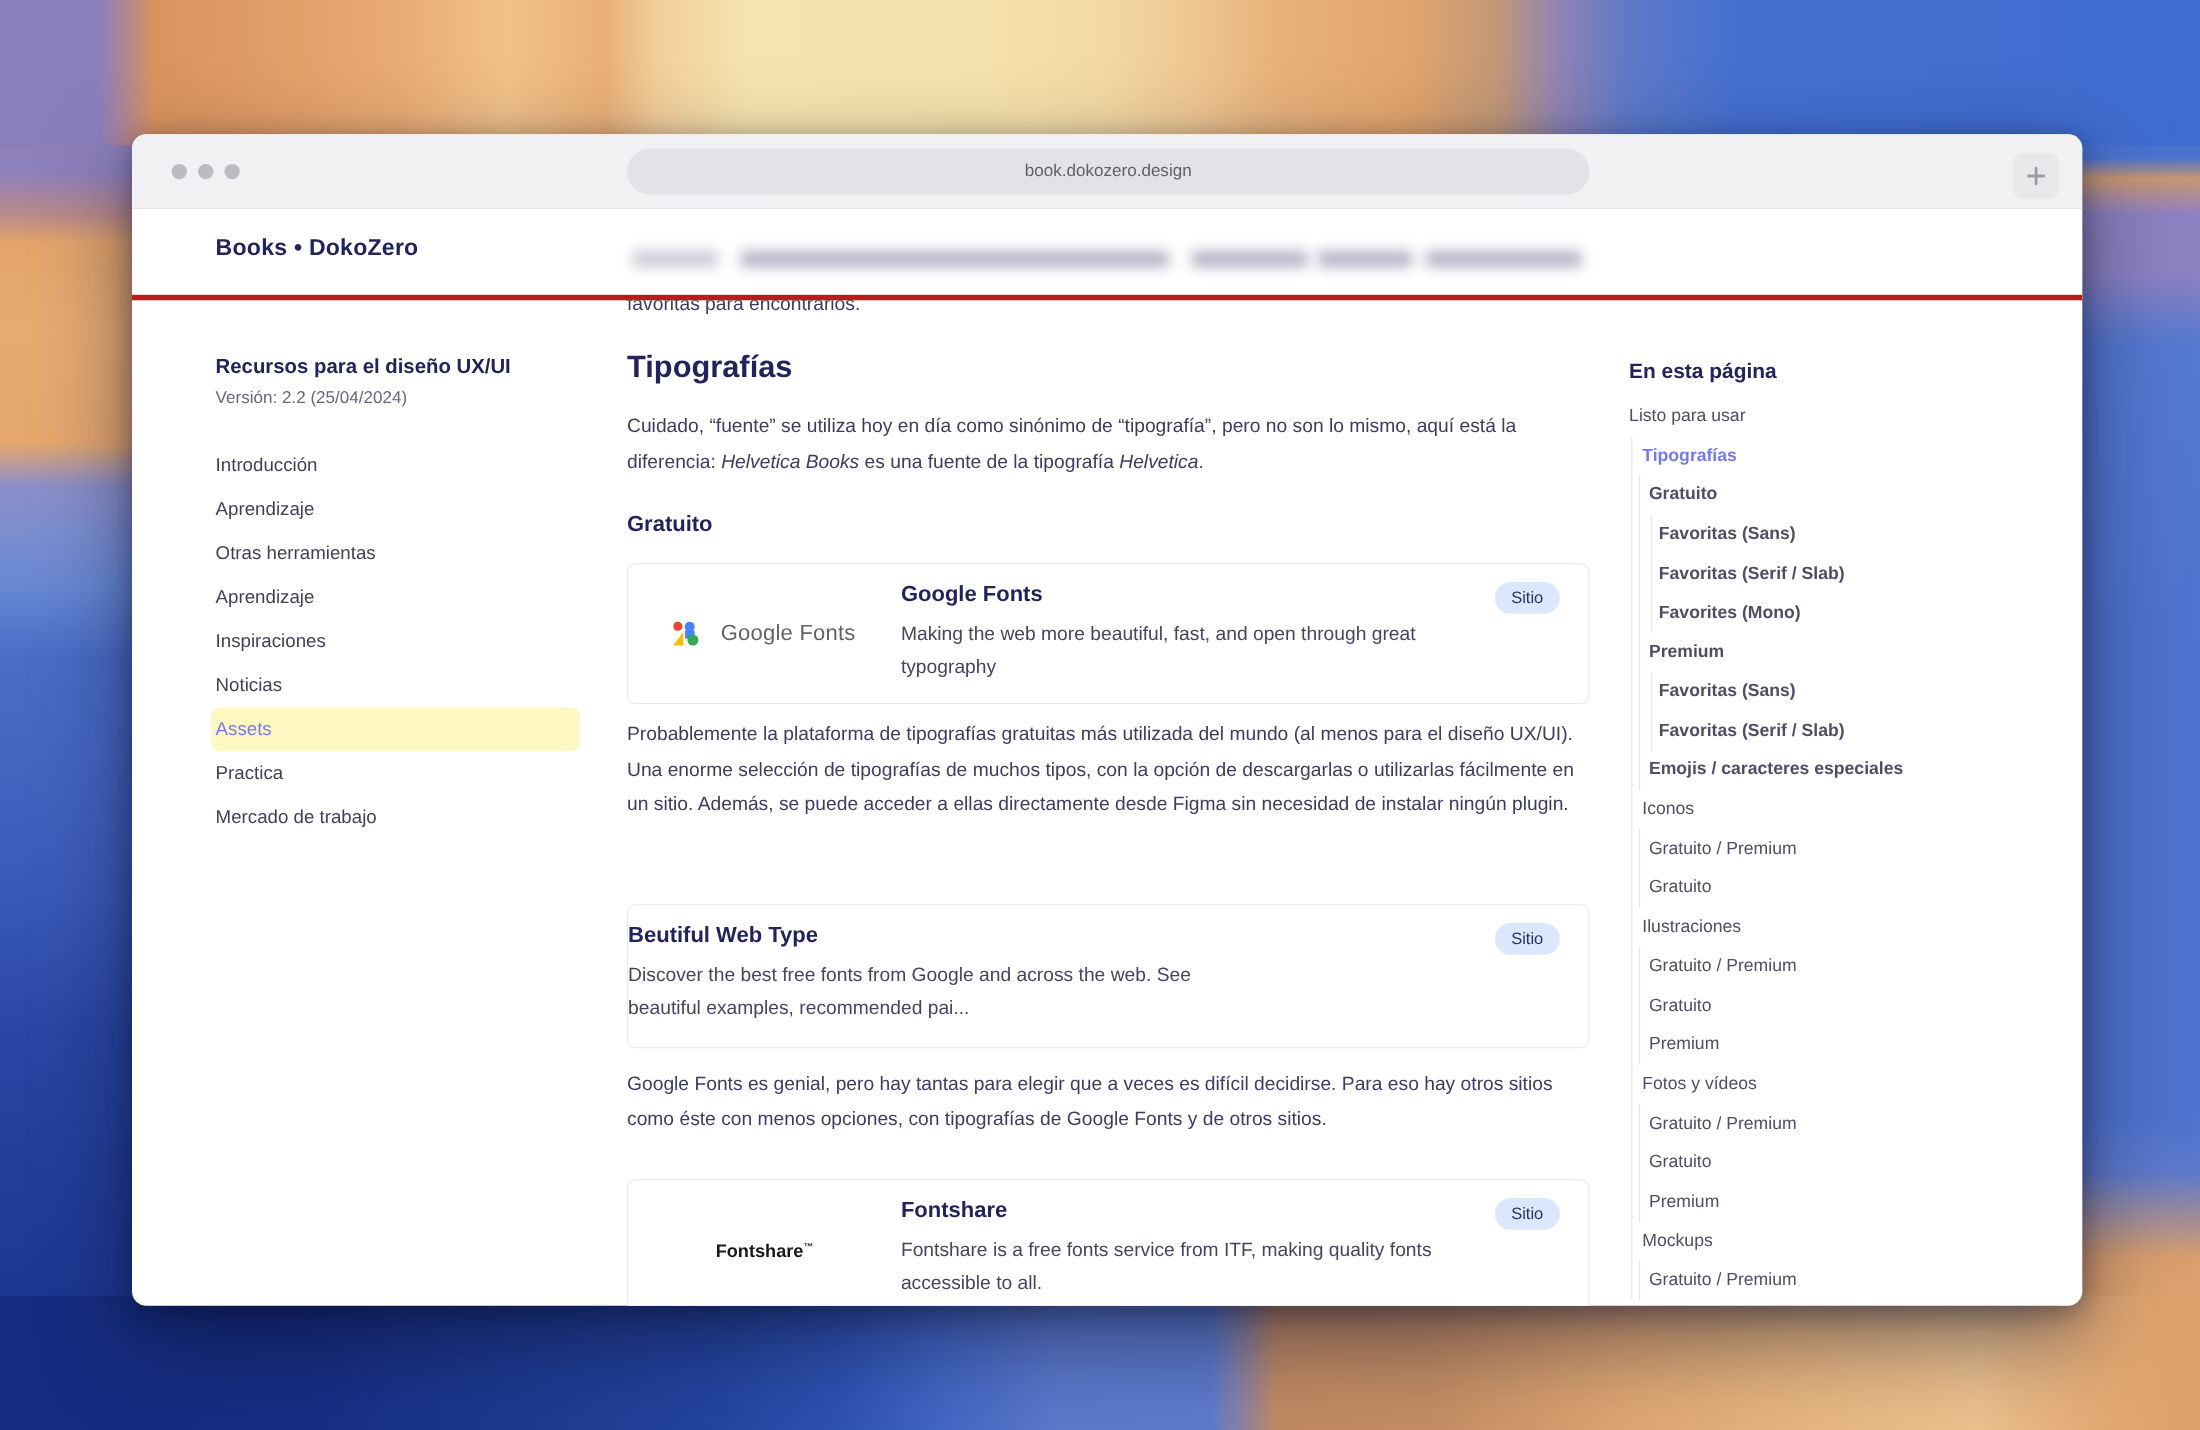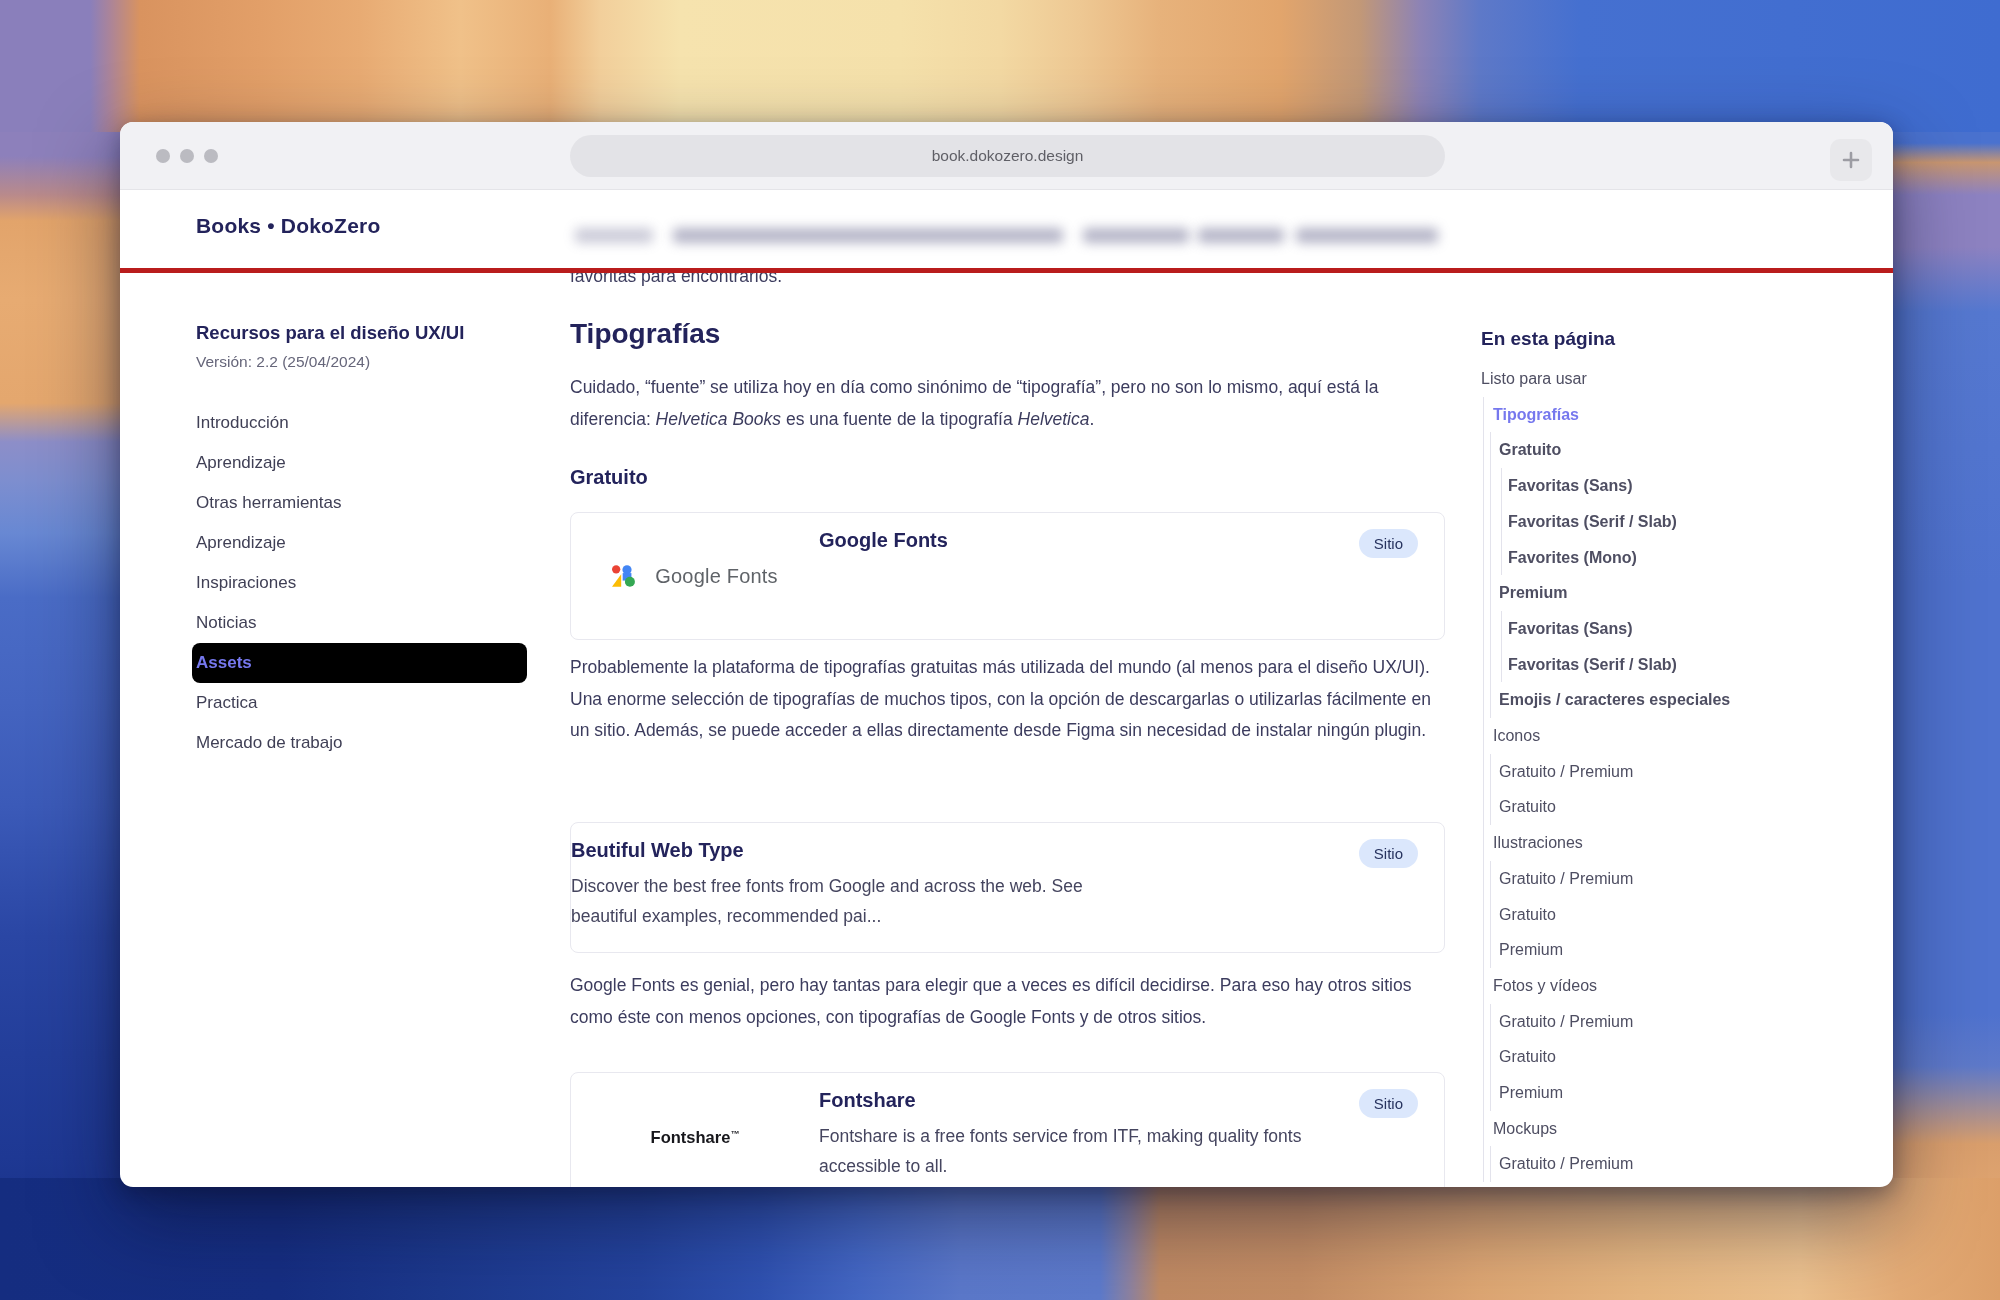--- a/index.html
+++ b/index.html
@@ -38,21 +38,21 @@
   .hdr-right{position:absolute;right:70px;top:0;height:72px;display:flex;align-items:center;gap:26px}
   .hdr-ctl{display:flex;align-items:center;gap:7px;color:#33335e;font-size:16.5px;font-weight:500}
   .avatar{width:42px;height:42px;border-radius:50%;background:#ededf1;display:flex;align-items:center;justify-content:center}
 
   
   .sidenav{position:absolute;left:72px;top:200px;width:335px}
   .sidenav h2{font-size:18.5px;font-weight:bold;color:var(--heading);padding-left:4px;white-space:nowrap}
   .version{margin-top:9px;font-size:15.5px;color:#66667a;padding-left:4px}
   .navlist{margin-top:32px}
   .nav-item{height:40px;line-height:40px;padding:0 12px 0 4px;font-size:17px;color:#3f3f55;border-radius:8px;white-space:nowrap;cursor:pointer}
-  .nav-item.active{background:#000000;color:var(--accent);font-weight:700;padding-left:4px}
+  .nav-item.active{background:#fef9c3;color:var(--accent);font-weight:400;padding-left:4px}
 
   
   .main{position:absolute;left:450px;top:140px;width:875px;height:925px}
   .main .frag{position:absolute;top:4px;left:0;font-size:17.5px;color:var(--body)}
   .main h1{position:absolute;top:56px;left:0;font-size:28px;font-weight:bold;color:var(--heading)}
   .main .p{position:absolute;left:0;width:875px;font-size:17.5px;line-height:31.5px;color:var(--body)}
   .p.p1{top:110px}
   .p.p2{top:390px}
   .p.p3{top:708px}
   .main h3{position:absolute;top:204px;left:0;font-size:20px;font-weight:bold;color:var(--heading)}
@@ -148,20 +148,21 @@
               <polygon points="0,26 11,11 11,26" fill="#fbbc04"></polygon>
               <circle cx="18" cy="5.5" r="5.5" fill="#4285f4"></circle>
               <rect x="12.8" y="9.5" width="10.5" height="9" fill="#4285f4"></rect>
               <circle cx="21.5" cy="20" r="6" fill="#34a853"></circle>
             </svg>
             <span>Google Fonts</span>
           </div>
         </div>
         <div class="card-body">
           <div class="card-title">Google Fonts</div>
+          <div class="card-desc">Making the web more beautiful, fast, and open through great typography</div>
           <div class="badge">Sitio</div>
         </div>
       </div>
 
       <div class="p p2">Probablemente la plataforma de tipografías gratuitas más utilizada del mundo (al menos para el diseño UX/UI). Una enorme selección de tipografías de muchos tipos, con la opción de descargarlas o utilizarlas fácilmente en un sitio. Además, se puede acceder a ellas directamente desde Figma sin necesidad de instalar ningún plugin.</div>
 
       <div class="card card2">
         <div class="card-body">
           <div class="card-title">Beutiful Web Type</div>
           <div class="card-desc">Discover the best free fonts from Google and across the web. See beautiful examples, recommended pai...</div>

